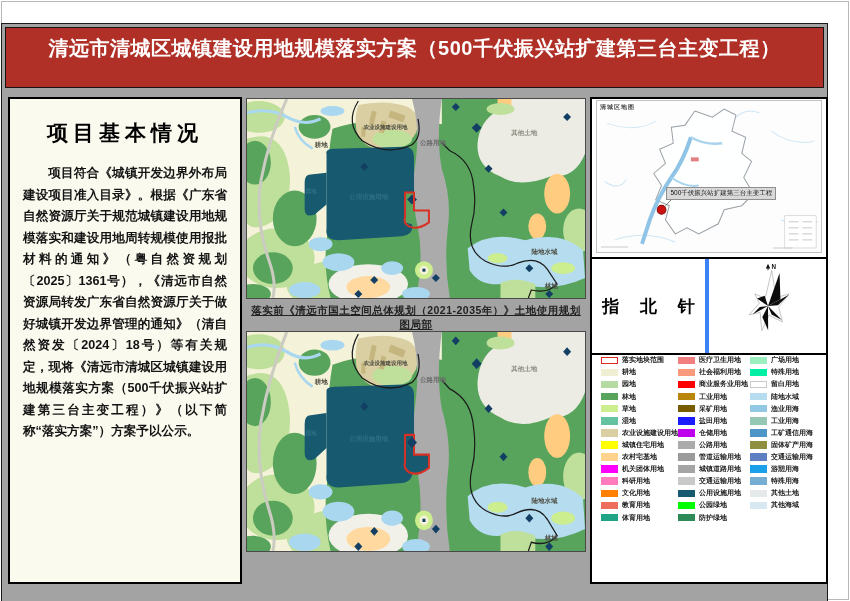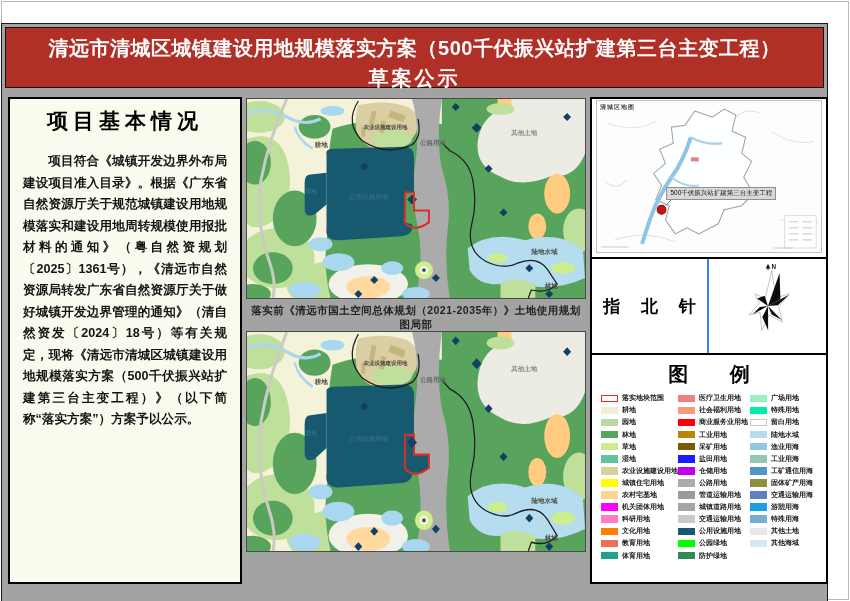--- a/index.html
+++ b/index.html
@@ -18,42 +18,42 @@
     position:absolute; left:3px; top:3px; right:3px; height:61px;
     background:#b02f26; border:1.5px solid #141414; box-sizing:border-box;
     color:#fff; text-align:center;
   }
   .banner-line1 { font-size:20px; font-weight:bold; margin-top:7px; letter-spacing:0.5px; }
   .banner-line2 { font-size:20px; font-weight:bold; margin-top:3px; letter-spacing:3px; }
   
   .info-panel {
     position:absolute; left:6px; top:73px; width:234px; height:487px;
     border:2px solid #000; background:#fbfaef; box-sizing:border-box;
-    padding:0 13px 0 13px;
+    padding:12px 13px 0 13px;
   }
   .info-panel h2 {
     font-size:21px; font-weight:bold; text-align:center; letter-spacing:5px;
     margin:8px 0 16px 0; color:#000;
   }
   .info-panel p {
     font-size:12.6px; line-height:21.5px; text-align:justify; text-indent:2em;
     margin:0 0 11px 0; font-weight:600; color:#141414;
   }
   
   .map-fig { position:absolute; margin:0; }
   .map-a { left:244px; top:74px;  width:340px; height:201px; }
   .map-b { left:244px; top:307px; width:340px; height:221px; }
   .map-frame {
     width:100%; height:100%; border:1px solid #4a4a4a; box-sizing:border-box;
     position:relative; overflow:hidden; background:#f5f2da;
   }
   .map-frame svg { position:absolute; inset:0; width:100%; height:100%; display:block; }
   .map-caption {
     position:absolute; width:340px; left:244px; text-align:center;
-    font-size:10.5px; font-weight:bold; color:#222; letter-spacing:0.5px;
+    font-size:10.5px; font-weight:bold; color:#222; letter-spacing:0.5px;text-decoration:underline;
   }
   .caption-a { top:280px; }
   .caption-b { top:534px; }
   .map-label {
     position:absolute; font-size:6.5px; color:#4c4c40; transform:translate(-50%,-50%);
     white-space:nowrap; font-weight:600;
   }
   .map-label.on-dark { color:#2f6f85; }
   .map-label.on-gray { color:#6b6b6b; }
   .map-label.on-white { color:#8a8a80; }
@@ -68,21 +68,21 @@
     border:1px solid #c2c2c2; background:#fdfdfd; overflow:hidden;
   }
   .loc-map svg { position:absolute; inset:0; width:100%; height:100%; }
   .loc-corner-label { position:absolute; top:2px; left:3px; font-size:6px; font-weight:bold; color:#4a4a4a; letter-spacing:1px; }
   .loc-marker-label {
     position:absolute; left:31%; top:57%; font-size:6.5px; color:#111;
     background:#d9d9d9; border:0.5px solid #8f8f8f; padding:1px 3px; white-space:nowrap;
   }
   .compass-sec { border-top:2px solid #000; height:94px; display:flex; }
   .compass-title {
-    width:50%; border-right:2px solid #3b82f6; box-sizing:border-box;
+    width:50%; border-right:4px solid #3b82f6; box-sizing:border-box;
     display:flex; align-items:center; justify-content:center;
     font-size:17px; font-weight:bold; letter-spacing:8px; text-indent:8px;
   }
   .compass-rose { flex:1; display:flex; align-items:center; justify-content:center; }
   .legend-sec { border-top:2px solid #000; }
   .legend-title { text-align:center; font-size:20px; font-weight:bold; letter-spacing:18px; text-indent:18px; padding:6px 0 5px 0; }
   .legend-grid { display:flex; padding:1px 4px 0 9px; }
   .legend-col { display:flex; flex-direction:column; gap:3.5px; flex:1; }
   .legend-item { display:flex; align-items:center; gap:4px; height:8.6px; }
   .swatch { width:17px; height:7.5px; flex:none; box-sizing:border-box; }
@@ -158,21 +158,20 @@
     <path id="site-outline" d="M159,94 L168,94 L168,112 L183,112 L183,124 Q172,132 163,128 Q157,125 159,118 Z"></path>
   </defs>
 </svg>
 
 <div class="scan-edge"></div>
 
 <div class="frame">
 
   <header class="banner">
     <div class="banner-line1">清远市清城区城镇建设用地规模落实方案（500千伏振兴站扩建第三台主变工程）</div>
-    <div class="banner-line2">草案公示</div>
   </header>
 
   <aside class="info-panel">
     <h2>项目基本情况</h2>
     <p>项目符合《城镇开发边界外布局建设项目准入目录》。根据《广东省自然资源厅关于规范城镇建设用地规模落实和建设用地周转规模使用报批材料的通知》（粤自然资规划〔2025〕1361号），《清远市自然资源局转发广东省自然资源厅关于做好城镇开发边界管理的通知》（清自然资发〔2024〕18号）等有关规定，现将《清远市清城区城镇建设用地规模落实方案（500千伏振兴站扩建第三台主变工程）》（以下简称“落实方案”）方案予以公示。</p>
   </aside>
 
   <figure class="map-fig map-a">
     <div class="map-frame">
       <svg viewBox="0 0 340 200" preserveAspectRatio="none">
@@ -251,21 +250,20 @@
             </g>
           </g>
           <path d="M0,-40 L0,-46" stroke="#111" stroke-width="1"></path>
           <path d="M0,-47 L2.5,-42 L-2.5,-42 Z" fill="#111"></path>
           <text x="4" y="-41" font-size="7" font-weight="bold" fill="#111">N</text>
         </svg>
       </div>
     </div>
 
     <div class="legend-sec">
-      <div class="legend-title">图  例</div>
       <div class="legend-grid" id="legend-grid">
           <div class="legend-col">
             <div class="legend-item">
               <span class="swatch" style="background: rgb(255, 255, 255); border: 1.5px solid rgb(224, 43, 32);"></span>
               <span class="legend-label">落实地块范围</span>
             </div>
             <div class="legend-item">
               <span class="swatch" style="background: rgb(240, 239, 211);"></span>
               <span class="legend-label">耕地</span>
             </div>

